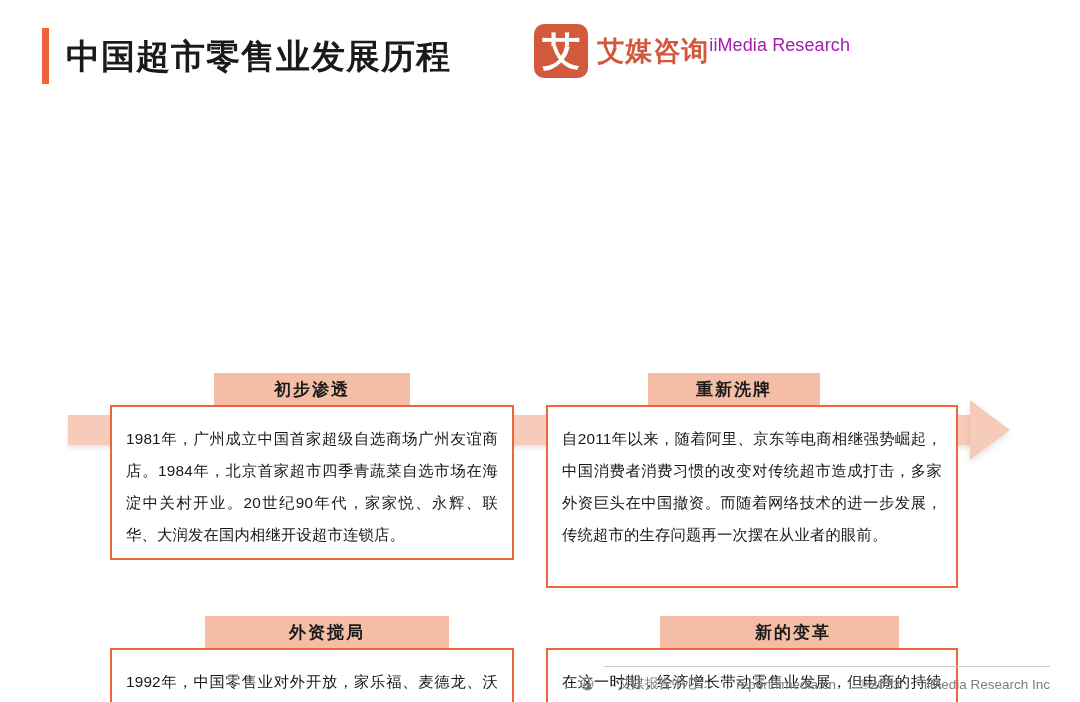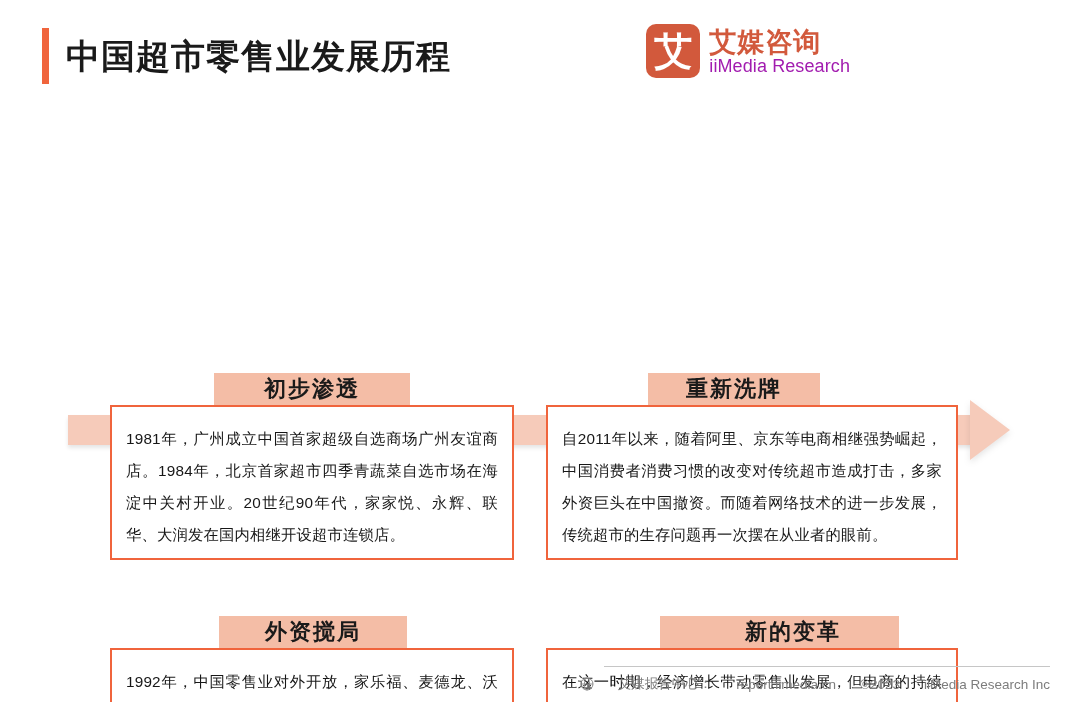--- a/index.html
+++ b/index.html
@@ -56,21 +56,21 @@
     background: #d2593c;
     color: #ffffff;
     font-size: 38px;
     font-weight: 700;
     display: flex;
     align-items: center;
     justify-content: center;
     line-height: 1;
     font-family: "DejaVu Sans", sans-serif;
   }
-  #brand-text { display: flex; flex-direction: column; justify-content: flex-end; }
+  #brand-text { display: flex; flex-direction: row; justify-content: flex-end; }
   #brand-cn {
     font-size: 27px;
     font-weight: 700;
     color: #d2593c;
     line-height: 30px;
     letter-spacing: 1px;
   }
   #brand-en {
     font-size: 18px;
     font-weight: 400;
@@ -130,21 +130,21 @@
   .connector { position: absolute; overflow: visible; }
 
   
   .card-label {
     position: absolute;
     height: 32px;
     background: #f4bda6;
     display: flex;
     align-items: center;
     justify-content: center;
-    font-size: 22px;
+    font-size: 17px;
     font-weight: 700;
     color: #1a1a1a;
     letter-spacing: 2px;
   }
   .card-box {
     position: absolute;
     border: 2px solid #f0643c;
     background: #ffffff;
     box-sizing: border-box;
     padding: 16px 14px 8px 14px;
@@ -155,23 +155,23 @@
     color: #171717;
     letter-spacing: 0.2px;
     text-align: justify;
   }
 
   
   #label-1 { left: 214px; top: 193px; width: 196px; }
   #box-1   { left: 110px; top: 225px; width: 404px; height: 155px; }
 
   #label-2 { left: 648px; top: 193px; width: 172px; }
-  #box-2   { left: 546px; top: 225px; width: 412px; height: 155px; }
-
-  #label-3 { left: 219px; top: 436px; width: 188px; }
+  #box-2   { left: 546px; top: 225px; width: 412px; height: 183px; }
+
+  #label-3 { left: 205px; top: 436px; width: 244px; }
   #box-3   { left: 110px; top: 468px; width: 404px; height: 155px; }
 
   #label-4 { left: 660px; top: 436px; width: 212px; padding-left: 27px; }
   #box-4   { left: 546px; top: 468px; width: 412px; height: 155px; }
 
   
   #footer {
     position: absolute;
     left: 0;
     bottom: 0;

